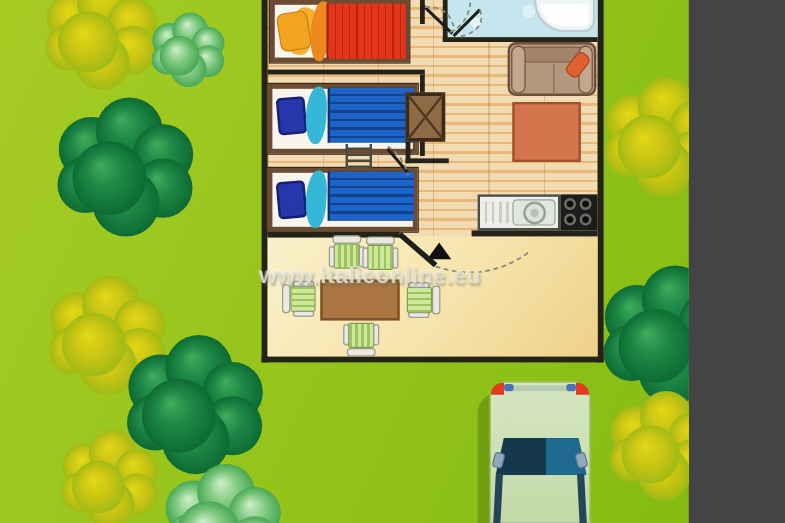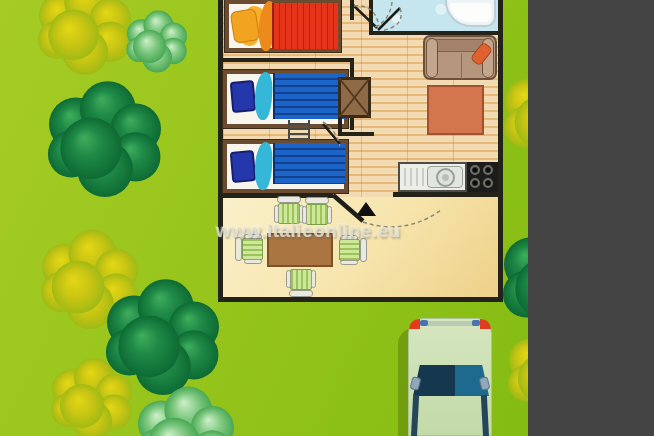--- a/index.html
+++ b/index.html
@@ -1,18 +1,18 @@
 <!DOCTYPE html>
 <html><head>
 <meta charset="utf-8">
 <style>
   html,body{margin:0;padding:0;background:#444;}
   *{box-sizing:border-box;}
   .stage{
-    position:relative;width:528px;height:436px;overflow:hidden;
+    position:relative;width:574px;height:436px;overflow:hidden;
     font-family:"Liberation Sans",sans-serif;
     background:linear-gradient(115deg,#a6cc24 0%,#97c51c 45%,#84bc13 100%);
   }
   
   #trees{position:absolute;left:0;top:0;z-index:1;}
   
   .plan{
     position:absolute;left:218px;top:0;width:285px;height:302px;z-index:2;
     border:5px solid #23231a;border-top:none;
     background:

